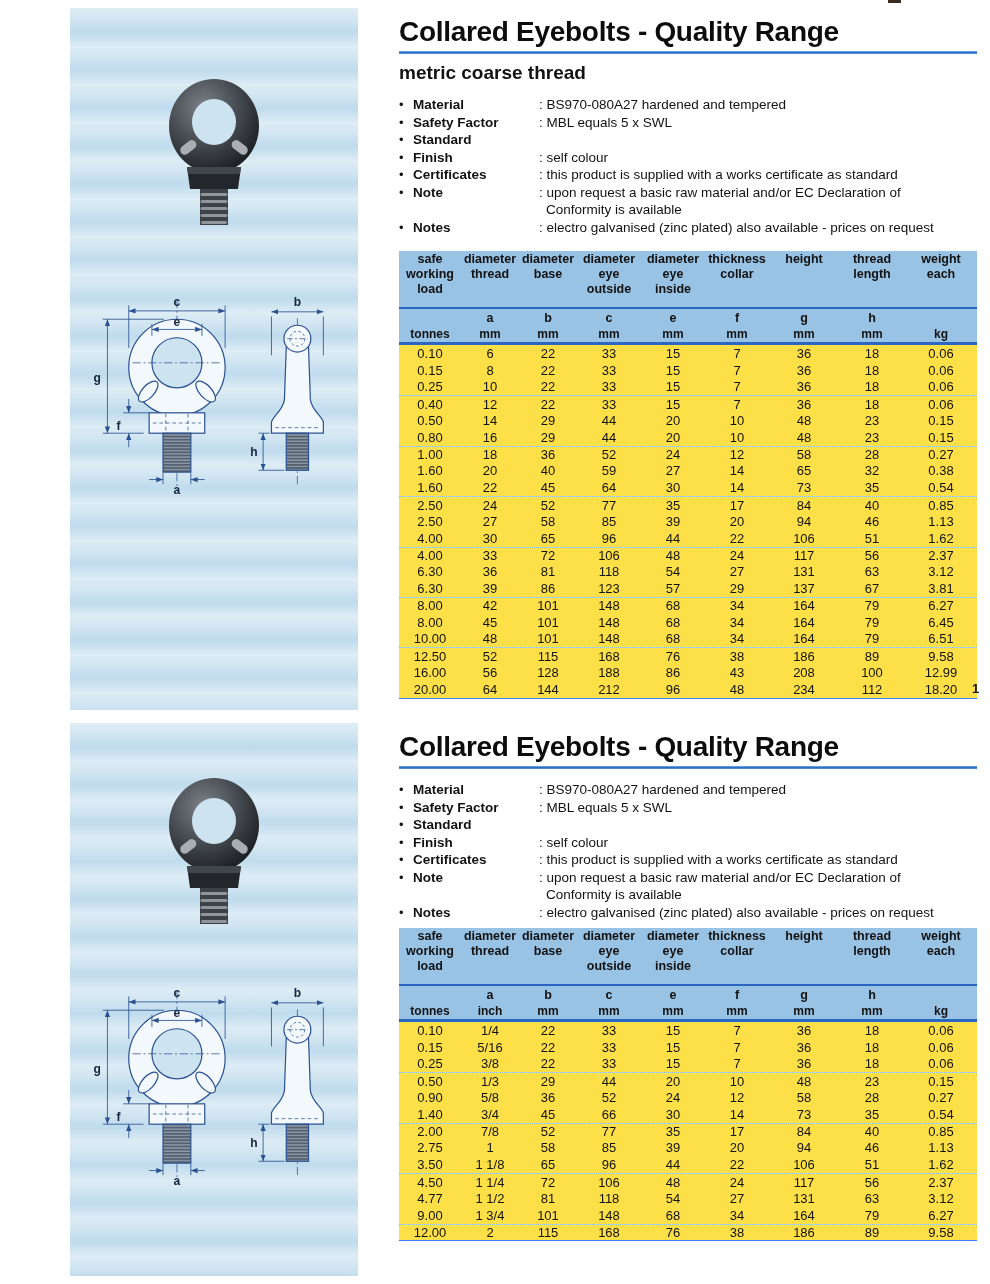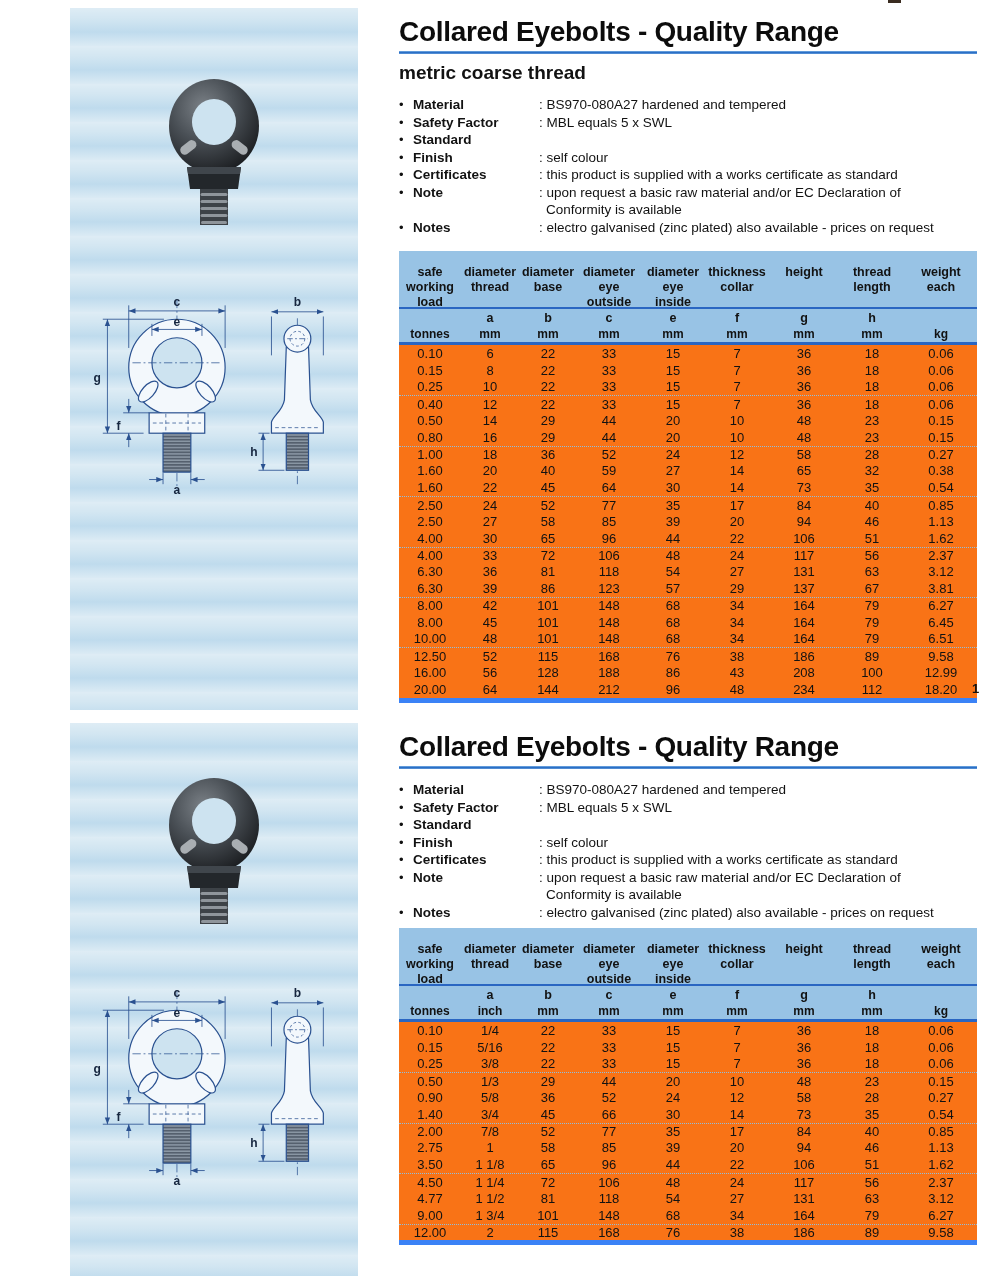--- a/index.html
+++ b/index.html
@@ -44,28 +44,28 @@
   .spec-label { width:126px; font-weight:bold; line-height:17.5px; }
   .spec-lines { flex:1; }
   .spec-line { line-height:17.5px; white-space:nowrap; }
   .spec-line + .spec-line { margin-left:7px; }
 
   
   .tbl { width:578px; }
   .content-1 .tbl { margin-top:15px; }
   .content-2 .tbl { margin-top:7px; }
   .hdr { background:#98c3e5; }
-  .hdr-groups { display:flex; padding-top:14px; height:58px; border-bottom:2px solid #2a66c2; }
+  .hdr-groups { display:flex; padding-top:1px; height:58px; border-bottom:2px solid #2a66c2; }
   .hdr-cell { font-weight:bold; font-size:12.5px; line-height:14.8px; text-align:center; }
   .hdr-letters { display:flex; height:17px; font-weight:bold; font-size:12.5px; align-items:center; }
   .hdr-units { display:flex; height:19px; font-weight:bold; font-size:12px; align-items:center; border-bottom:3px solid #2a66c2; }
   .cell { text-align:center; }
   .c0{width:62px}.c1{width:58px}.c2{width:58px}.c3{width:64px}.c4{width:64px}
   .c5{width:64px}.c6{width:70px}.c7{width:66px}.c8{width:72px}
-  .tbl-body { border-bottom:5px solid #3b82f6; background:#f97316; }
+  .tbl-body { border-bottom:1px solid #3b82f6; background:#fde047; }
   .trow { display:flex; height:16.8px; font-size:13px; align-items:center; }
   .trow.group-start { border-top:1.5px dotted #8fbede; }
 
   
   .edge-one { position:absolute; left:972px; top:681px; font-size:13px; font-weight:bold; }
   .top-mark { position:absolute; left:888px; top:0; width:13px; height:3px; background:#3a2c20; }
   .defs-svg { position:absolute; width:0; height:0; }
 
   .dim-label { font-size:13px; font-weight:bold; fill:#16263f; font-family:"Liberation Sans",sans-serif; }
 </style>

